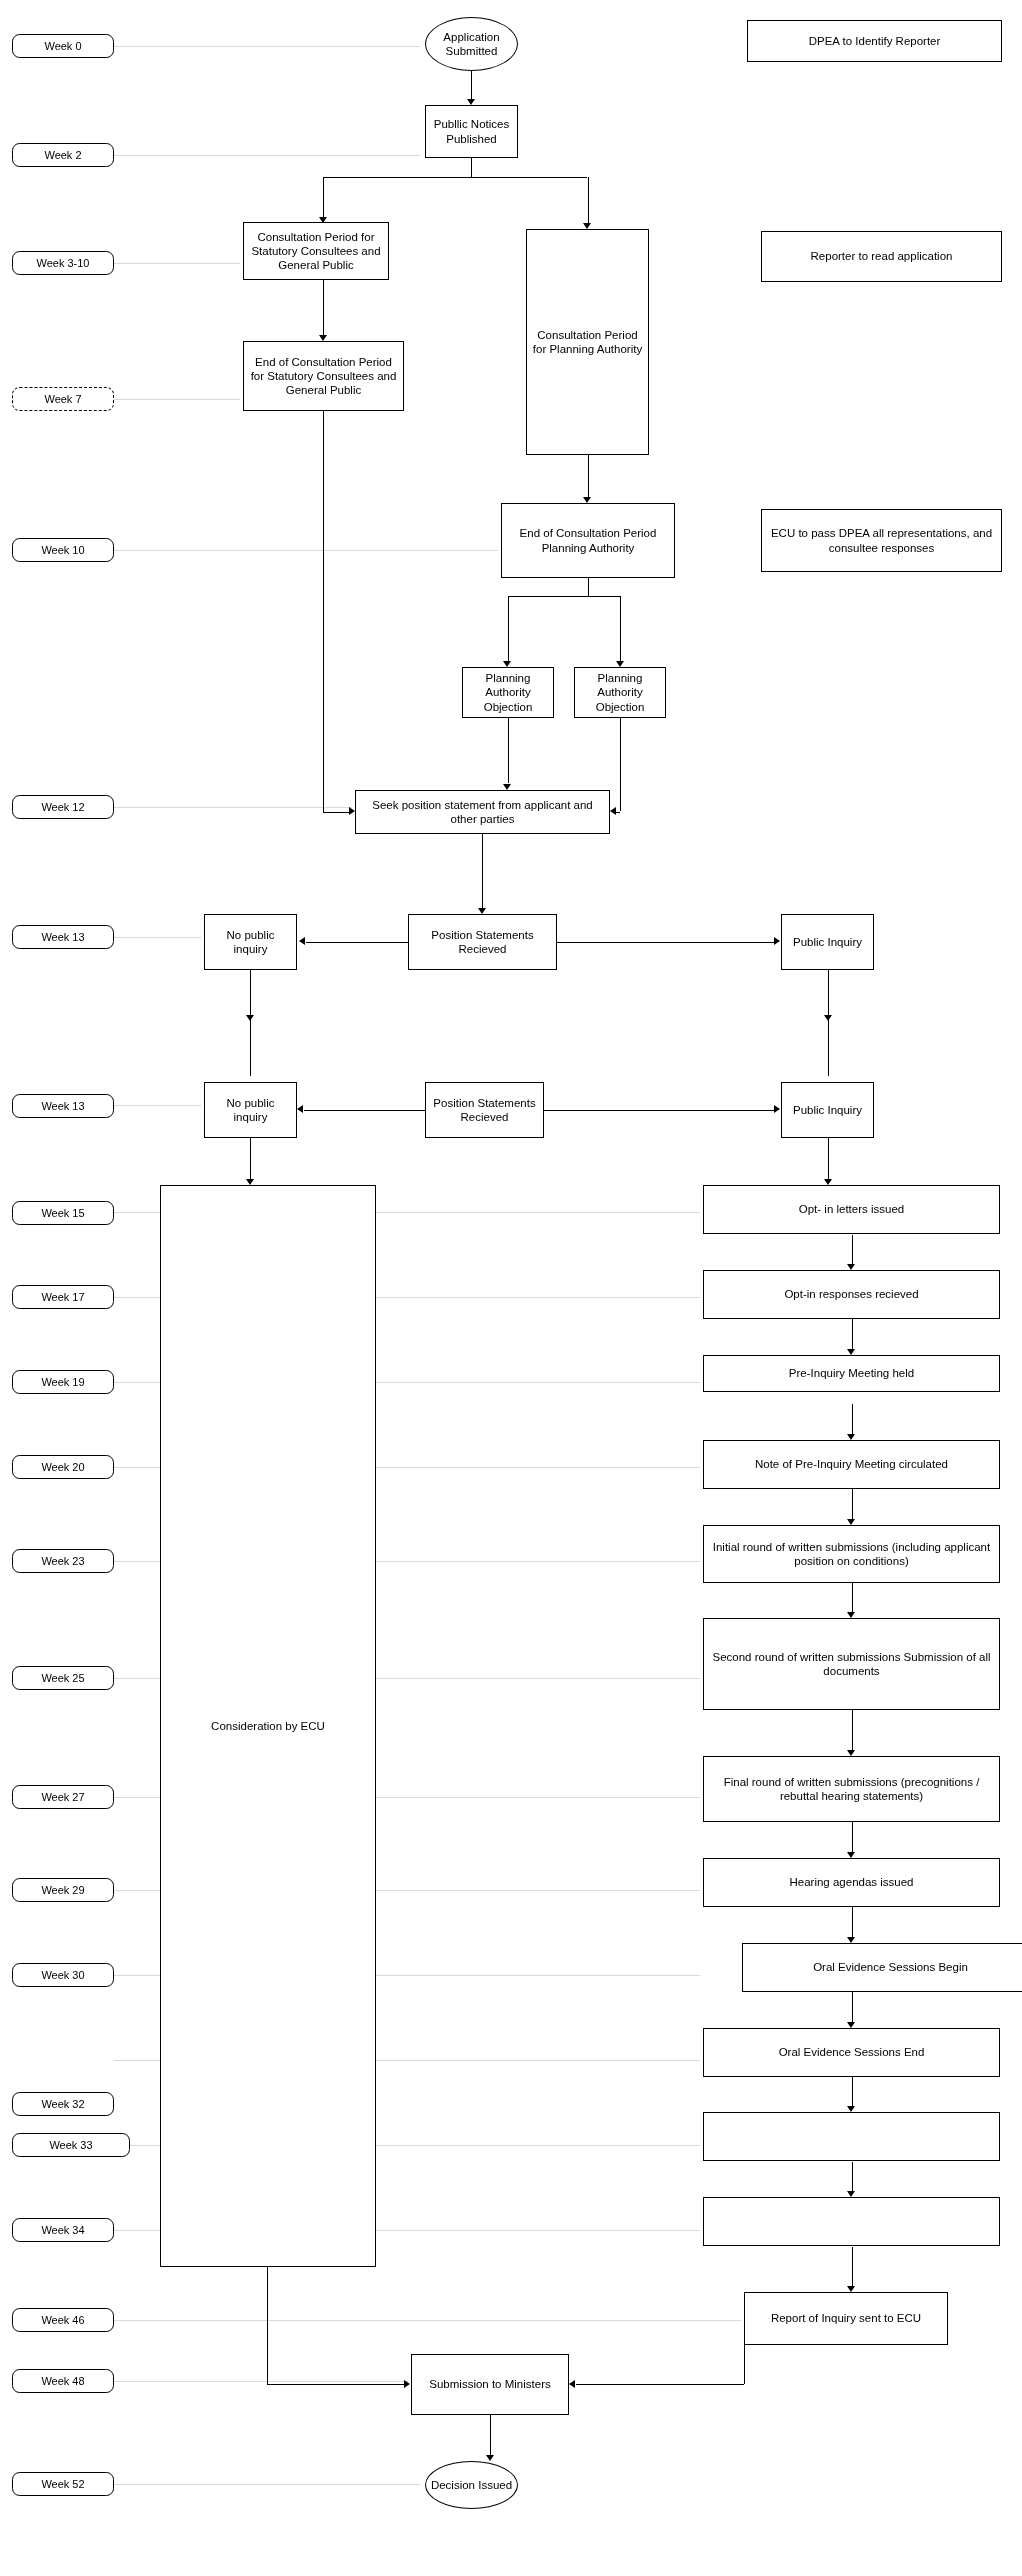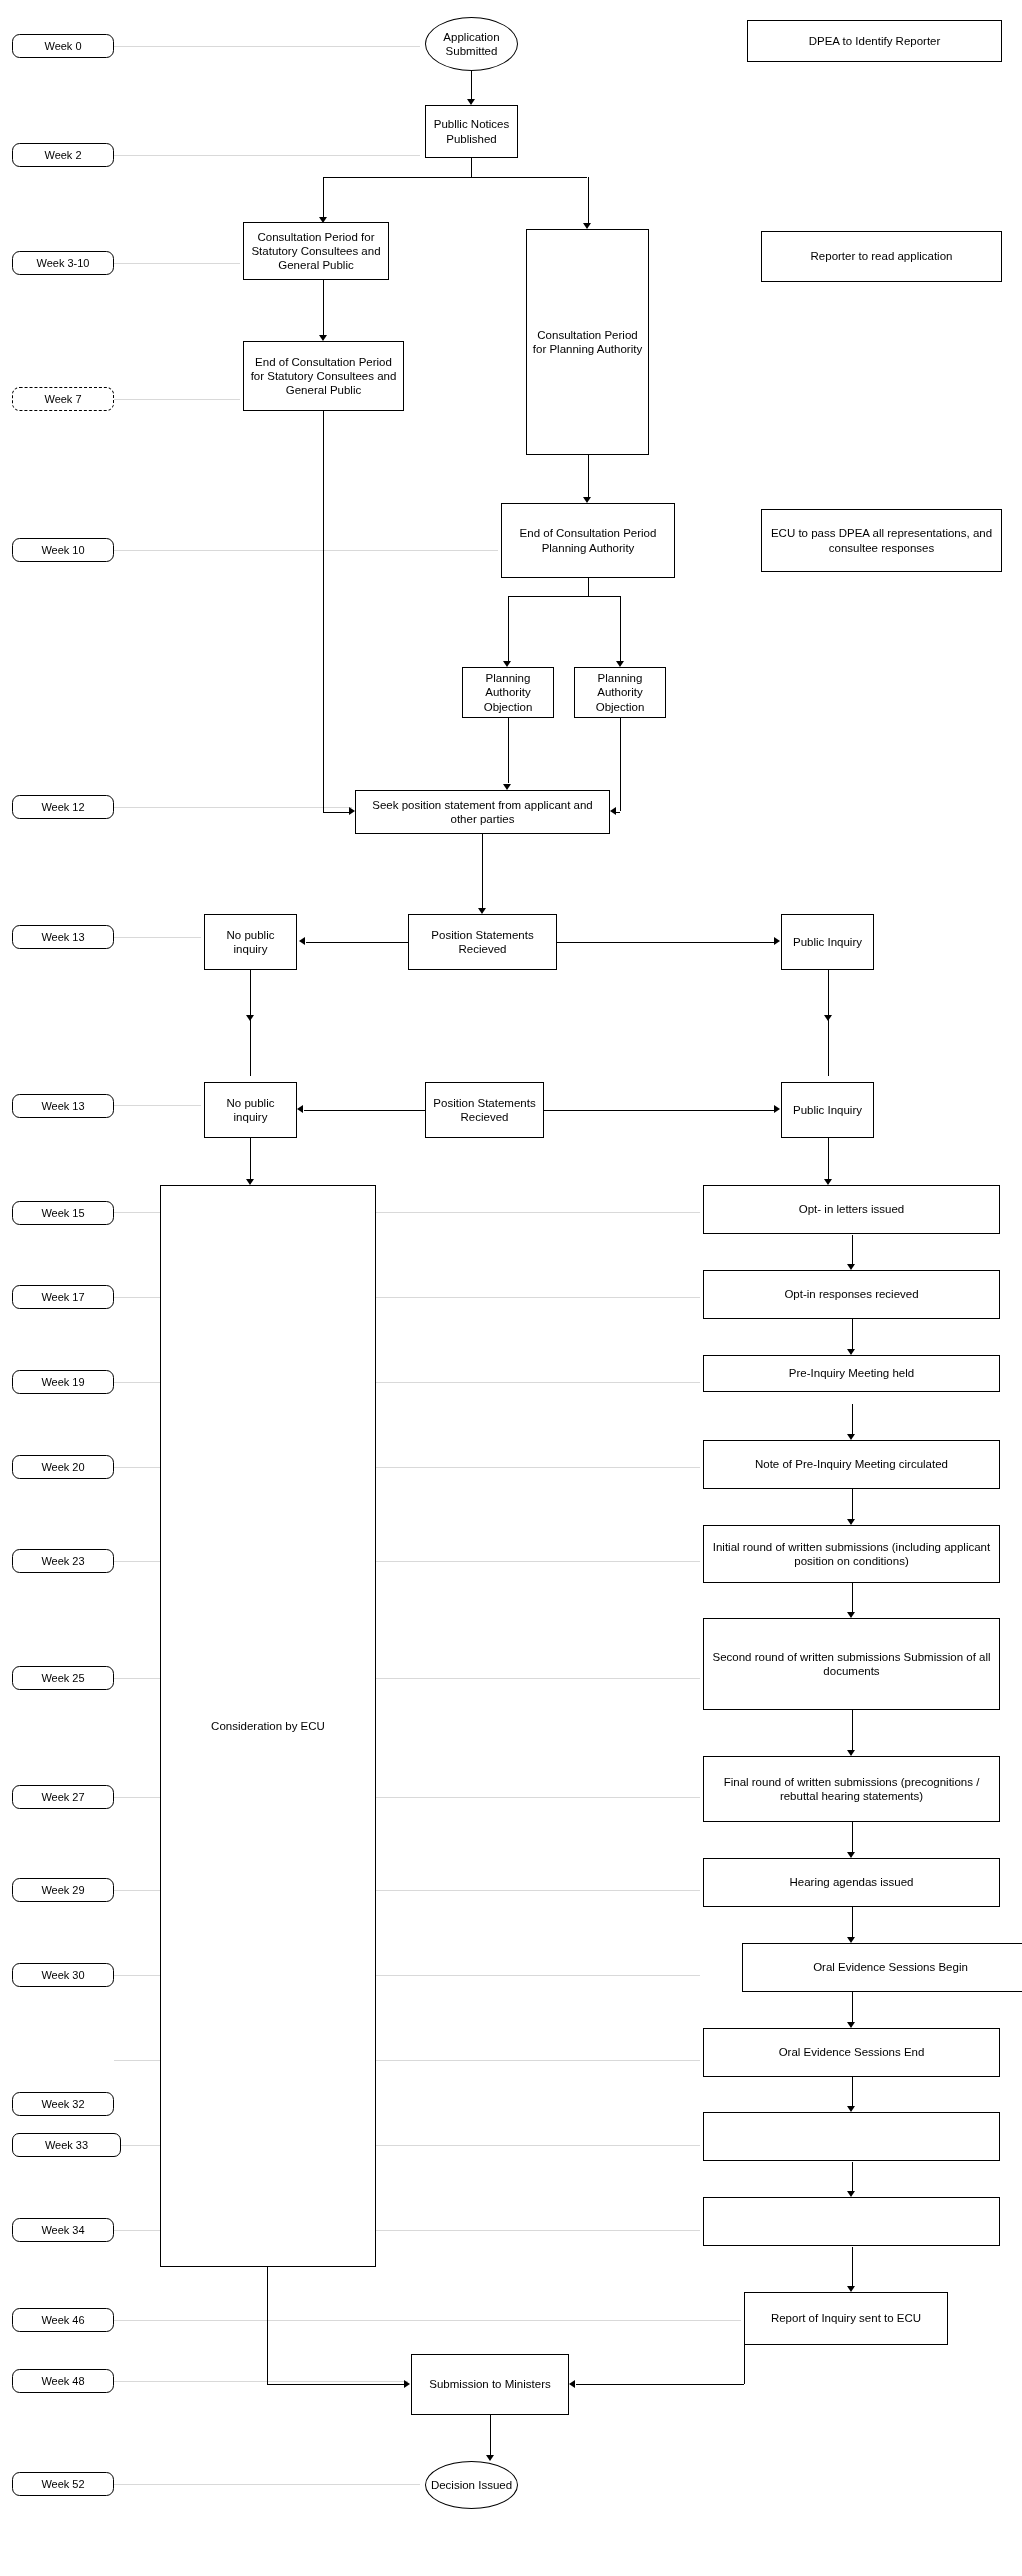--- a/index.html
+++ b/index.html
@@ -197,21 +197,21 @@
     </div>
   <div class="weekflag" style="left:12px;top:1878px;width:102px;height:24px;">
       <span>Week 29</span>
     </div>
   <div class="weekflag" style="left:12px;top:1963px;width:102px;height:24px;">
       <span>Week 30</span>
     </div>
   <div class="weekflag" style="left:12px;top:2048px;width:102px;height:24px;margin-top:44px;">
       <span>Week 32</span>
     </div>
-  <div class="weekflag" style="left:12px;top:2133px;width:109px;height:24px;border-radius:7px;">
+  <div class="weekflag" style="left:12px;top:2133px;width:118px;height:24px;">
       <span>Week 33</span>
     </div>
   <div class="weekflag" style="left:12px;top:2218px;width:102px;height:24px;">
       <span>Week 34</span>
     </div>
   <div class="weekflag" style="left:12px;top:2308px;width:102px;height:24px;">
       <span>Week 46</span>
     </div>
   <div class="weekflag" style="left:12px;top:2369px;width:102px;height:24px;">
       <span>Week 48</span>

